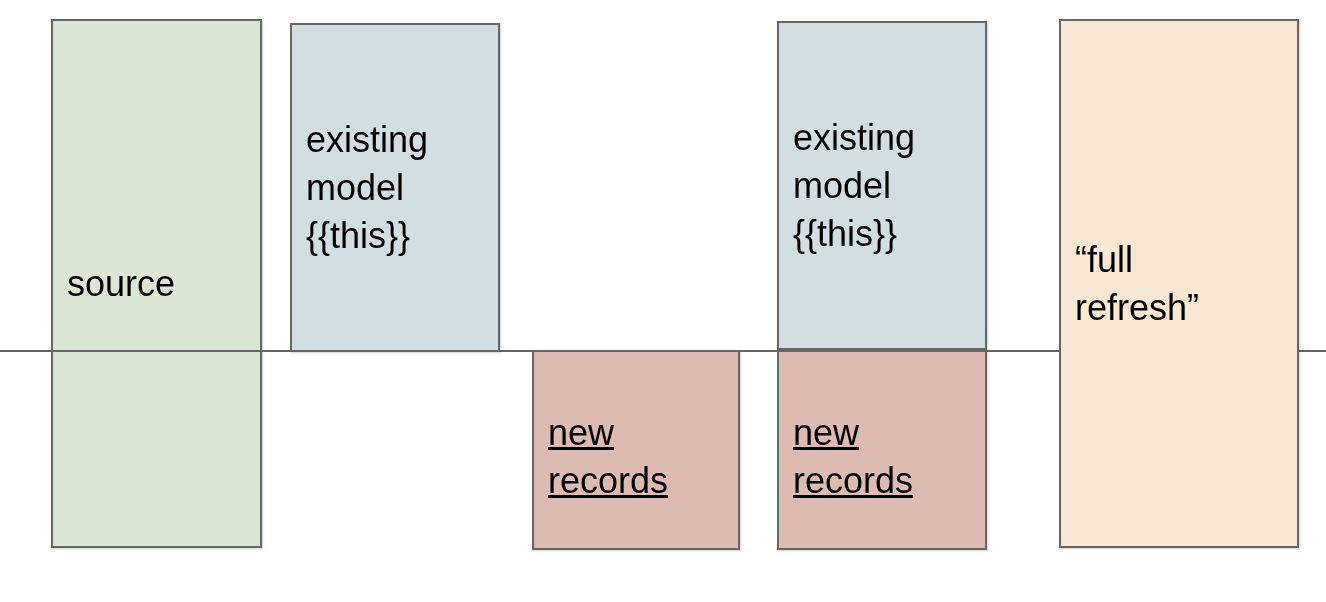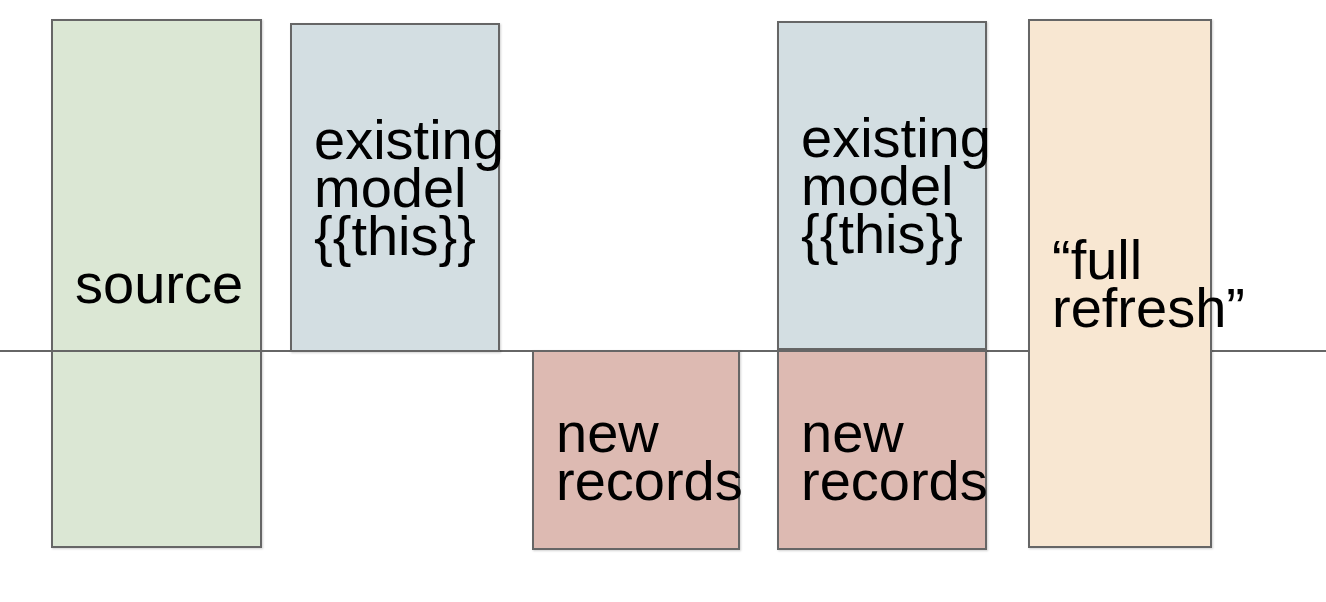--- a/index.html
+++ b/index.html
@@ -25,35 +25,35 @@
   }
   .box {
     position: absolute;
     box-sizing: border-box;
     border: 2px solid #666666;
     box-shadow: 1px 1px 2px rgba(0,0,0,0.18);
     display: flex;
     align-items: center;
   }
   .label {
-    font-size: 56px;
+    font-size: 36px;
     line-height: 48px;
     color: #000000;
     white-space: pre-line;
-    padding-left: 22px;
+    padding-left: 14px;
     padding-right: 6px;
   }
   
   .box-source        { left: 36px;   top: 19px;  width: 211px; height: 529px; z-index: 1; }
   .box-existing-1    { left: 290px;  top: 23px;  width: 210px; height: 329px; z-index: 3; }
   .box-new-1         { left: 532px;  top: 350px; width: 208px; height: 200px; z-index: 3; }
   .box-existing-2    { left: 777px;  top: 21px;  width: 210px; height: 329px; z-index: 3; }
   .box-new-2         { left: 777px;  top: 350px; width: 210px; height: 200px; z-index: 3; }
-  .box-full-refresh  { left: 1028px; top: 19px;  width: 184px; height: 529px; z-index: 4; }
-  .box-new-1 .label, .box-new-2 .label { padding-top: 14px; }
+  .box-full-refresh  { left: 1059px; top: 19px;  width: 240px; height: 529px; z-index: 4; }
+  .box-new-1 .label, .box-new-2 .label { padding-top: 14px; text-decoration: underline; }
 </style>
 </head>
 <body>
 
 <div class="canvas">
 
   <div class="baseline" style="background-color: rgb(102, 102, 102);"></div>
 
   <div class="box box-source" style="background-color: rgb(219, 231, 212); border-color: rgb(102, 102, 102); margin-left: 15px;">
     <div class="label" style="color: rgb(0, 0, 0);">source</div>

